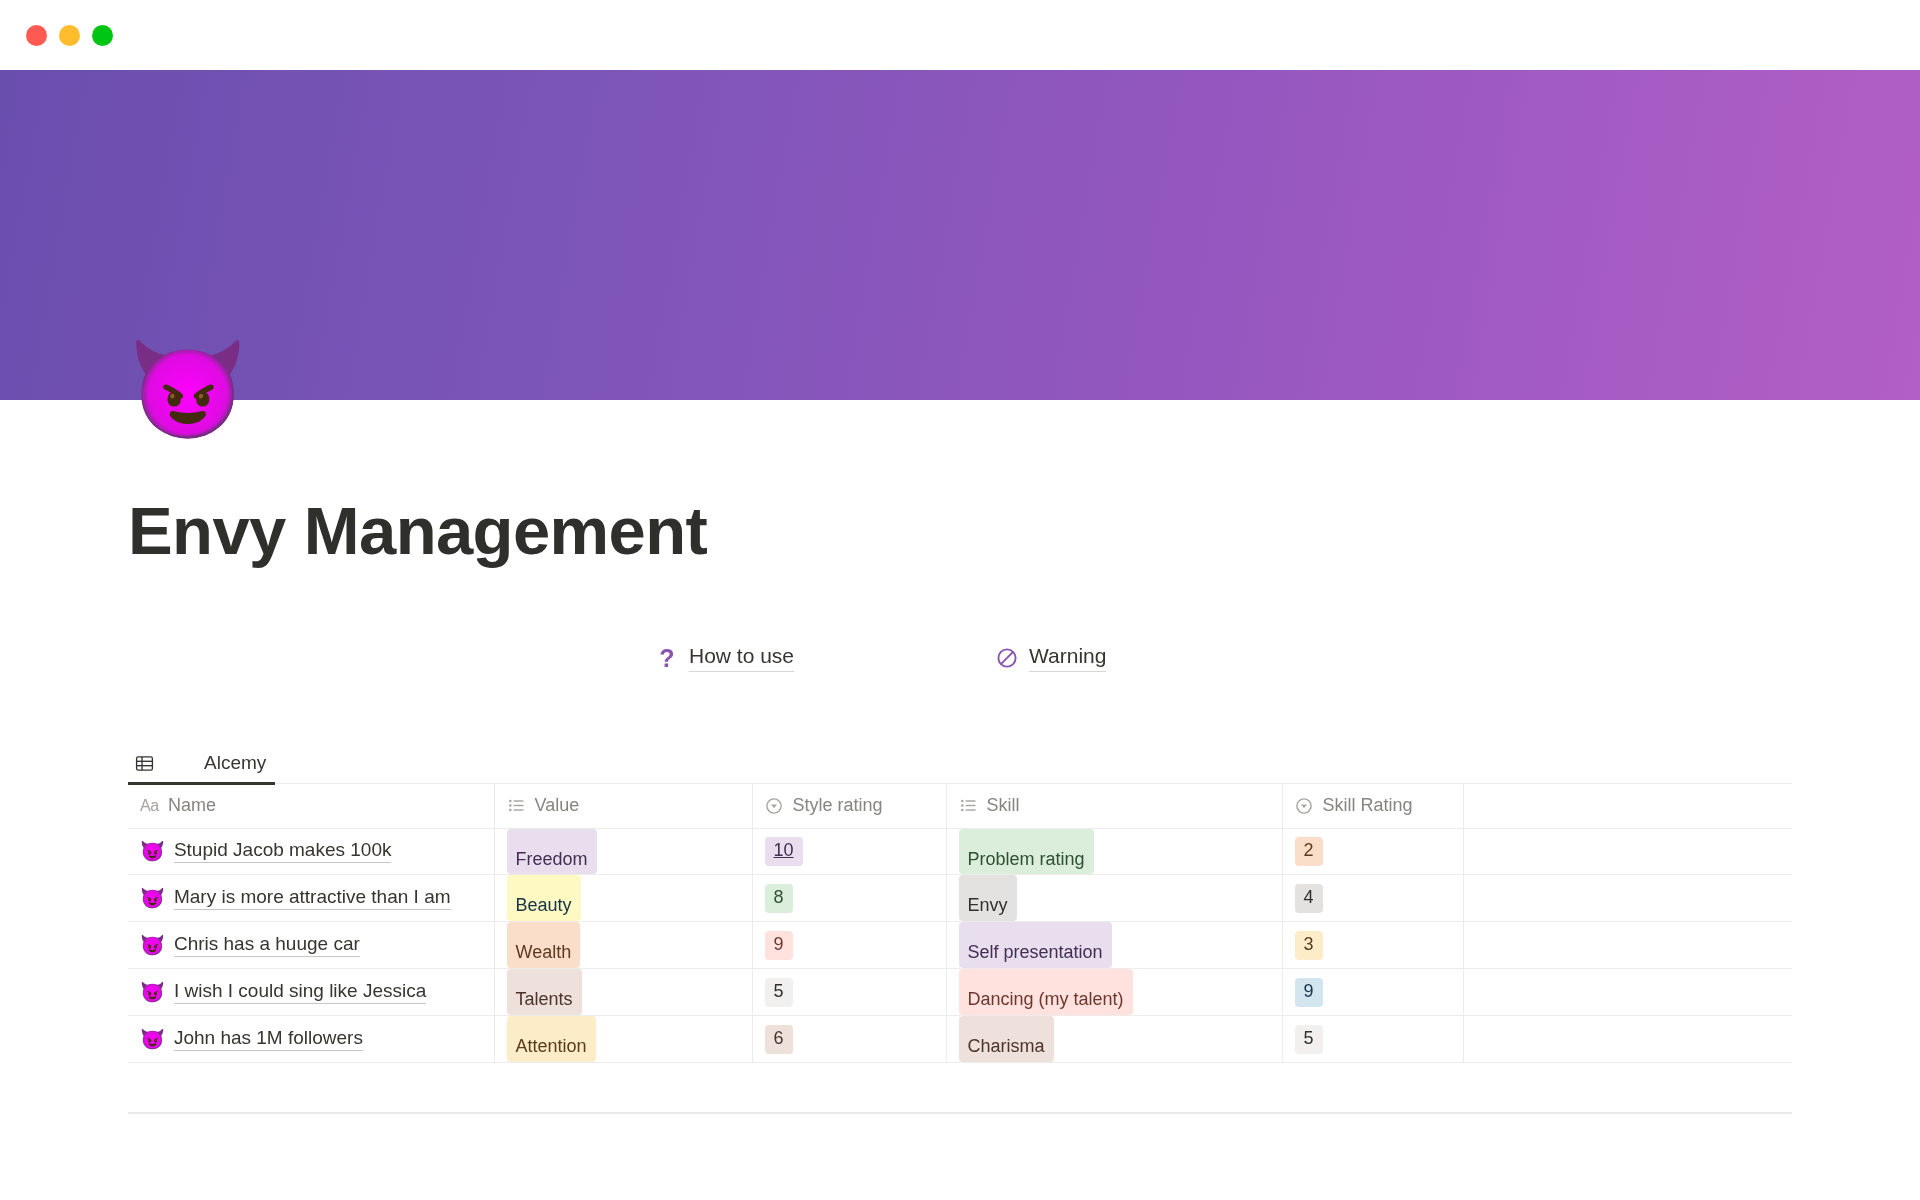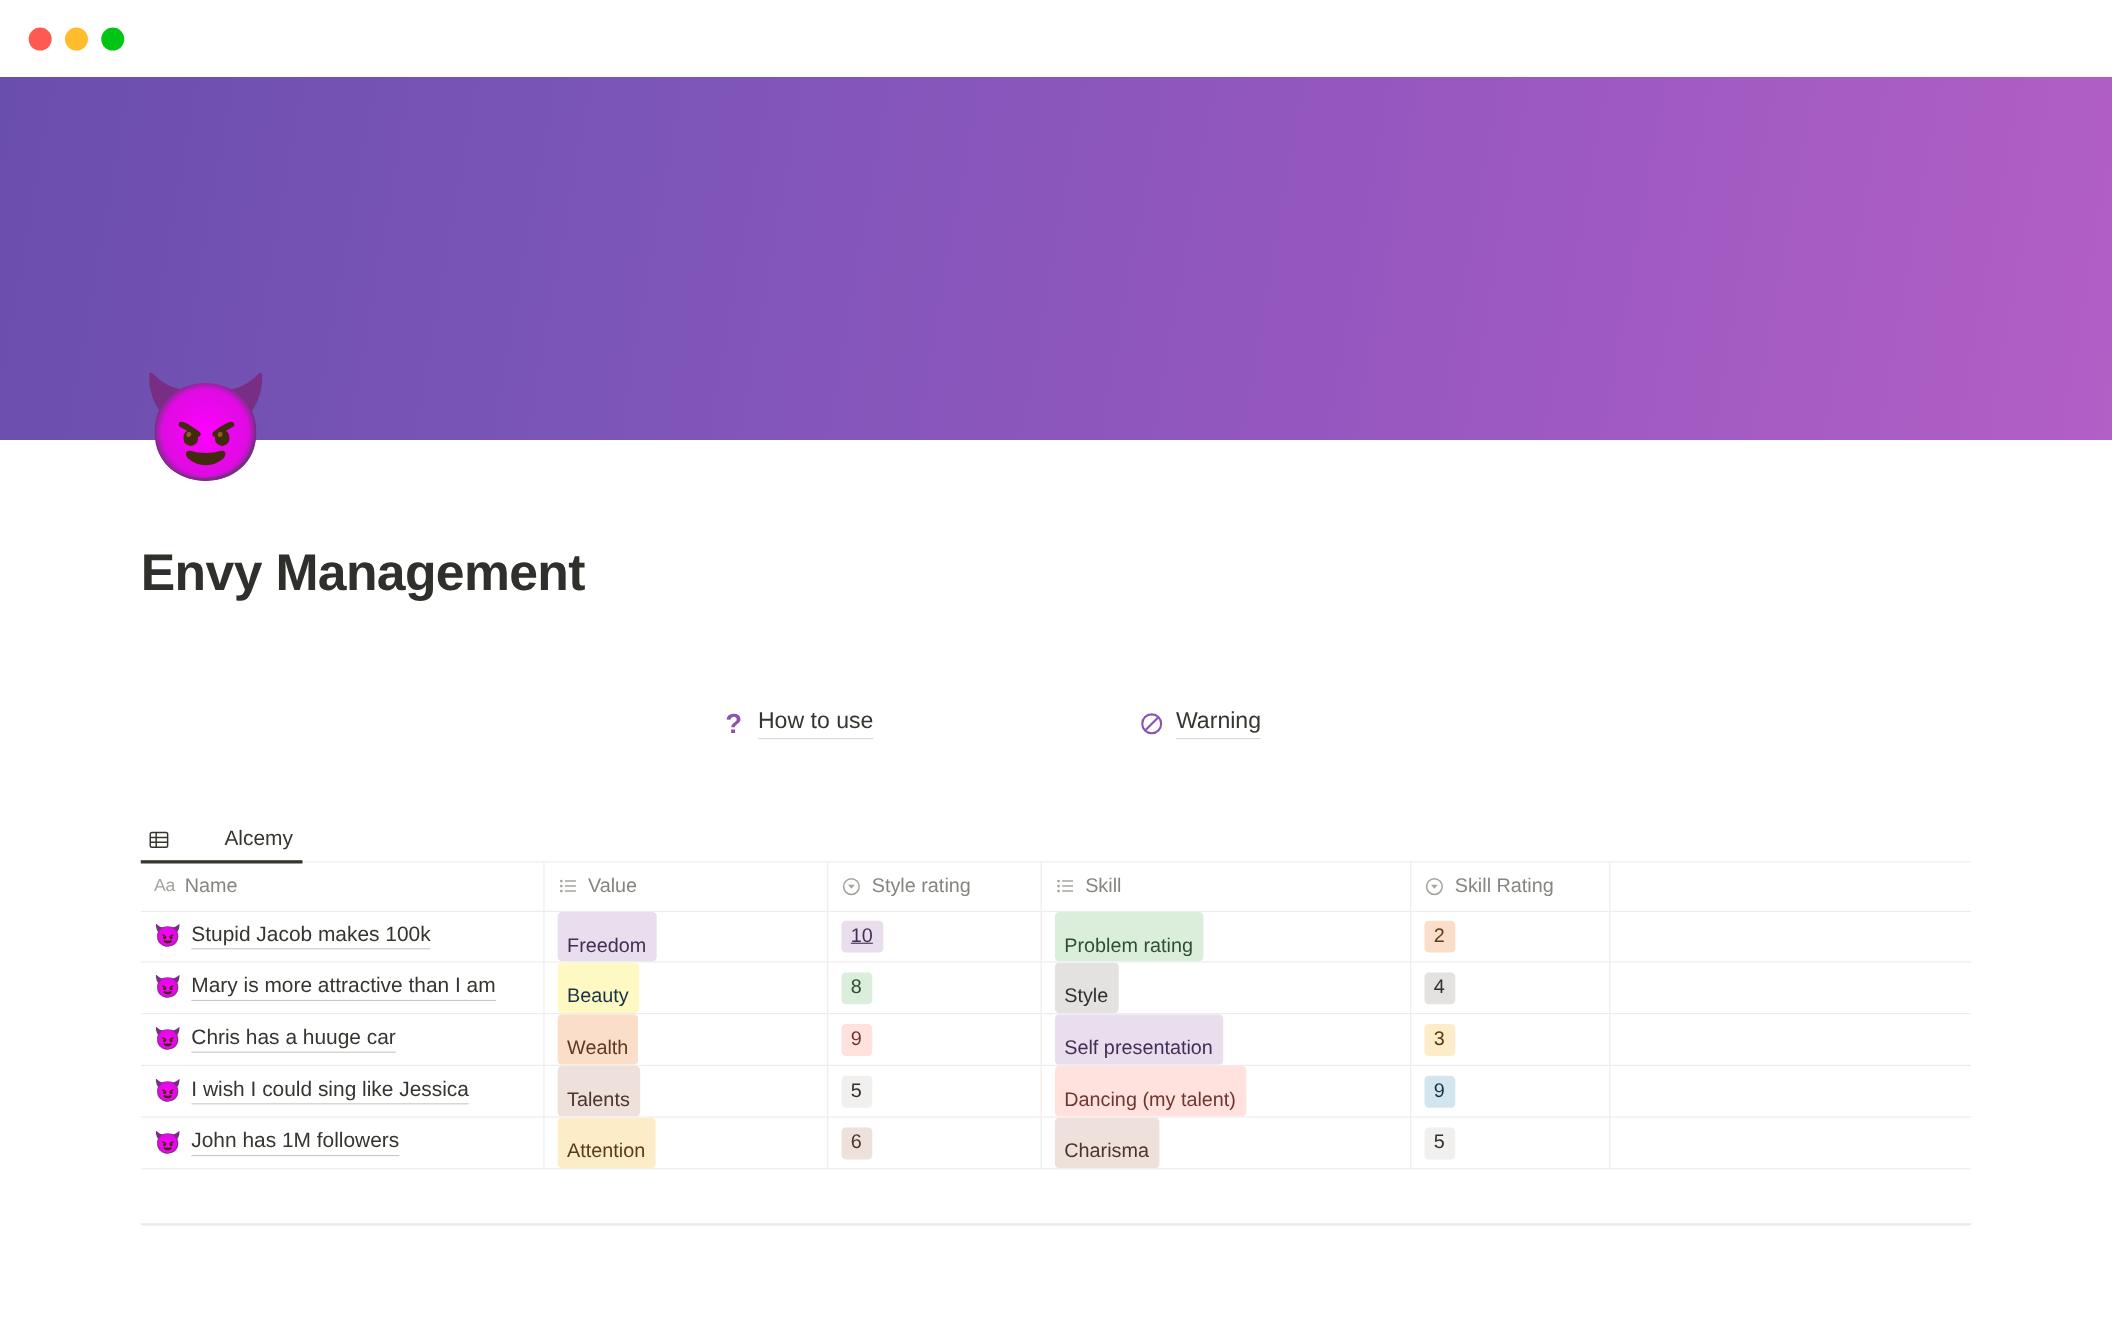--- a/index.html
+++ b/index.html
@@ -55,21 +55,21 @@
     font-size: 96px;
     line-height: 104px;
     text-align: center;
     user-select: none;
   }
 
   .page-title {
     position: absolute;
     left: 128px;
     top: 492px;
-    font-size: 47px;
+    font-size: 67px;
     font-weight: bold;
     color: #2F2F2C;
     letter-spacing: -0.6px;
   }
 
   
   .link-row {
     position: absolute;
     left: 128px;
     top: 638px;
@@ -93,21 +93,21 @@
     flex: none;
   }
   .page-link .lk-text {
     font-size: 21px;
     color: #37352F;
     border-bottom: 1.5px solid #D8D6D2;
     padding-bottom: 3px;
     line-height: 1.1;
   }
   #link-howto  { left: 528px; }
-  #link-warn   { left: 908px; }
+  #link-warn   { left: 868px; }
 
   .qmark {
     font-size: 25px;
     font-weight: bold;
     color: #8A53B0;
     line-height: 1;
   }
 
   
   .db {
@@ -407,21 +407,21 @@
               <span class="name-link">Mary is more attractive than I am</span>
             </div>
           </td>
           <td>
             <span class="pill" style="background-color: #fef9c3; color: rgb(24, 51, 71); text-align: center;">Beauty</span>
           </td>
           <td>
             <span class="num" style="background-color: rgb(219, 237, 219); color: rgb(47, 79, 51);">8</span>
           </td>
           <td>
-            <span class="pill" style="background-color: rgb(227, 226, 224); color: rgb(50, 48, 44);">Style</span>
+            <span class="pill" style="background-color: rgb(227, 226, 224); color: rgb(50, 48, 44);">Envy</span>
           </td>
           <td>
             <span class="num" style="background-color: rgb(227, 226, 224); color: rgb(50, 48, 44);">4</span>
           </td>
           <td></td>
         </tr>
 
         <tr>
           <td>
             <div class="name-cell">

